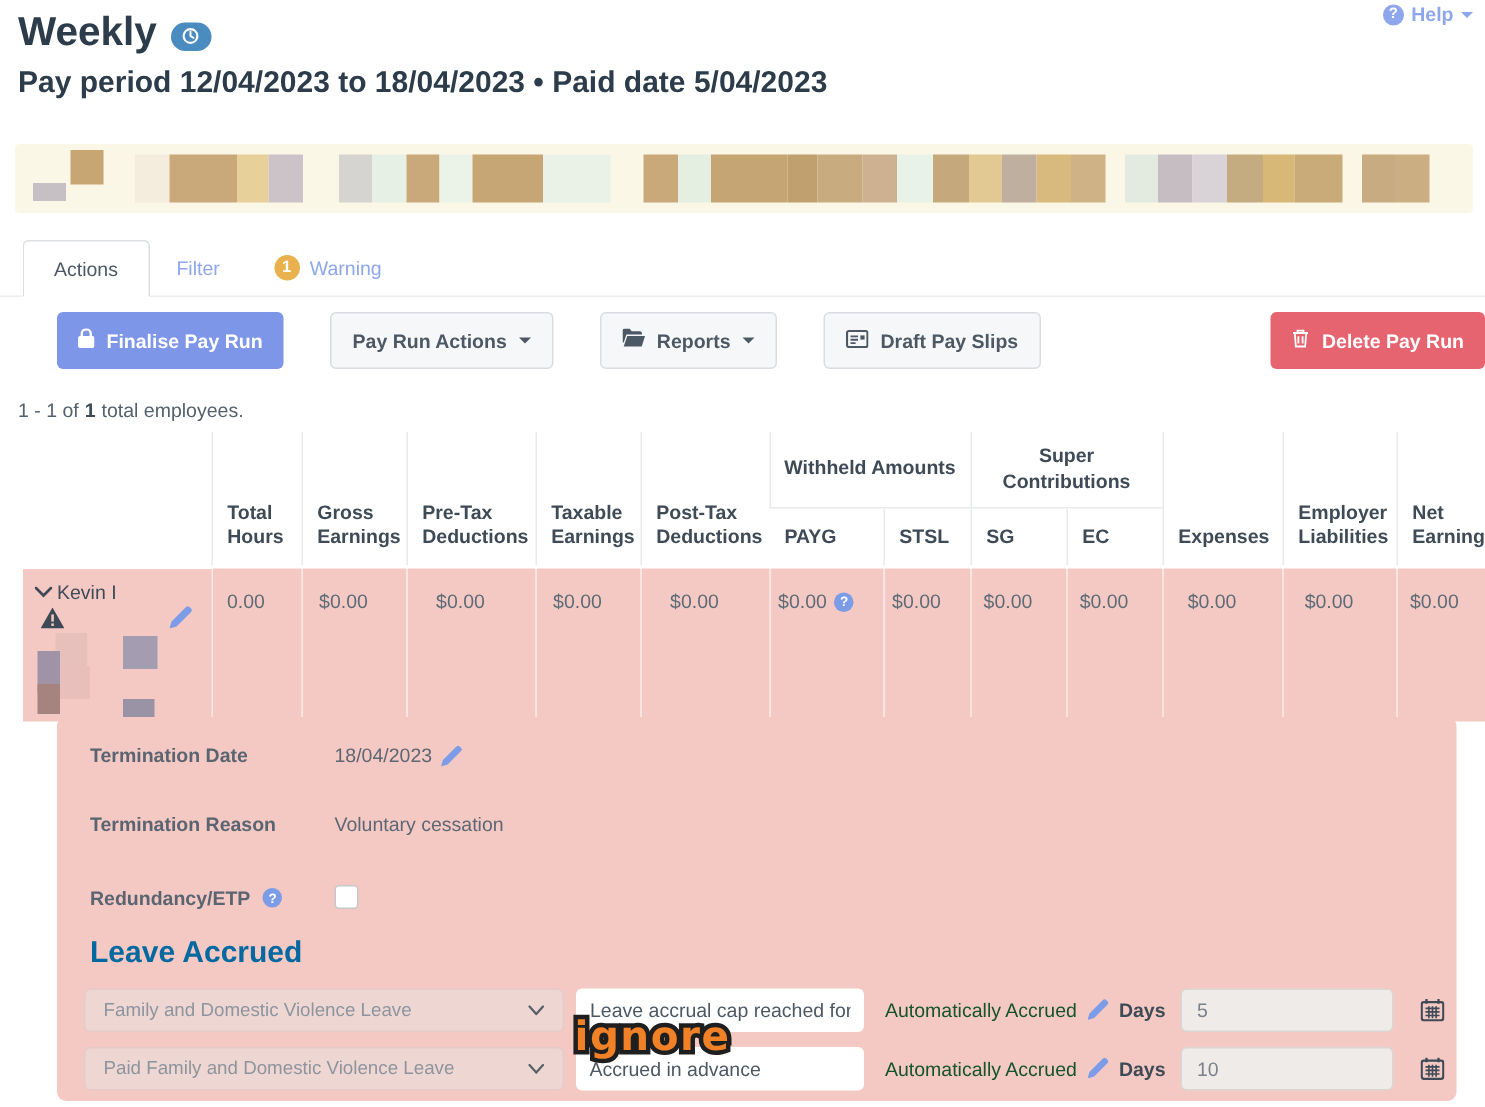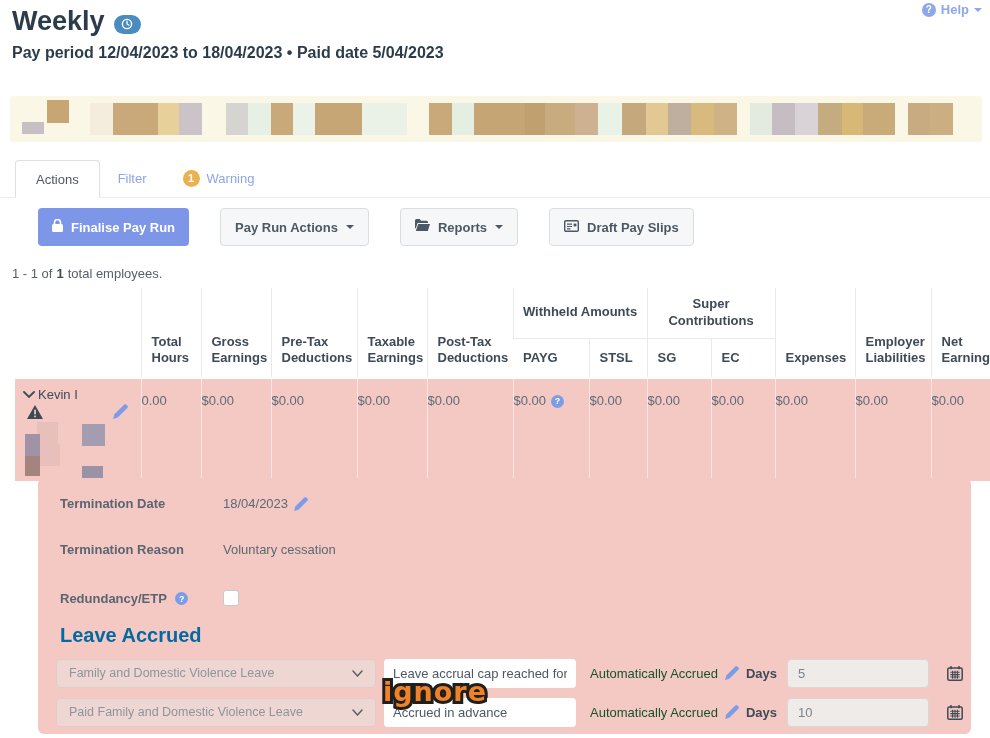--- a/index.html
+++ b/index.html
@@ -5,21 +5,21 @@
   * { box-sizing: border-box; }
   body { margin:0; background:#fff; }
   .page { position:relative; width:990px; height:738px; overflow:hidden;
           font-family:"Liberation Sans",sans-serif; color:#53616d; background:#fff; }
 
   
   .title-row { position:absolute; top:6px; left:12px; display:flex; align-items:center; gap:9px; }
   .page-title { font-size:27px; font-weight:600; color:#2d3c4b; }
   .clock-badge { width:27px; height:19px; border-radius:10px; background:#4a8cc0;
                  display:inline-flex; align-items:center; justify-content:center; margin-top:5px; }
-  .subtitle { position:absolute; top:44px; left:12px; font-size:16px; font-weight:600; color:#2d3c4b; }
+  .subtitle { position:absolute; top:44px; left:12px; font-size:20px; font-weight:600; color:#2d3c4b; }
   .help-link { position:absolute; top:2px; right:8px; display:flex; align-items:center; gap:5px;
                color:#8da6ec; font-size:13px; font-weight:600; cursor:pointer; }
   .q-badge { width:14px; height:14px; border-radius:50%; background:#8da6ec; color:#fff;
              font-size:10px; font-weight:700; display:inline-flex; align-items:center; justify-content:center; }
   .caret { width:0; height:0; border-left:4px solid transparent; border-right:4px solid transparent;
            border-top:4px solid currentColor; display:inline-block; }
 
   
   .banner { position:absolute; top:96px; left:10px; width:972px; height:46px;
             background:#fbf7e7; border-radius:3px; overflow:hidden; }
@@ -52,21 +52,21 @@
   
   table.paytable { position:absolute; top:288px; left:15px; width:980px;
                    border-collapse:collapse; table-layout:fixed; font-size:13px; }
   .paytable thead th { border-left:1px solid #e8eaed; vertical-align:bottom; text-align:left;
                        padding:6px 10px 10px; color:#3e4b57; font-weight:700; line-height:1.3; }
   .paytable thead th:first-child { border-left:none; }
   .paytable thead .group { text-align:center; vertical-align:middle; border-bottom:1px solid #e8eaed;
                            padding:8px 4px; height:36px; }
   .paytable thead tr.r2 { height:40px; }
   .paytable tbody tr { border-top:2px solid #fff; }
-  .paytable tbody td { background:#f4c9c4; height:103px; vertical-align:top; text-align:left;
+  .paytable tbody td { background:#f4c9c4; height:103px; vertical-align:top; text-align:center;
                        padding:14px 14px 0 0; color:#5d6b76; border-left:1px solid rgba(255,255,255,.55); }
   .paytable tbody td.name-cell { border-left:none; position:relative; padding:0; text-align:left;margin-left:12px; }
   .emp { position:absolute; top:8px; left:8px; display:flex; align-items:center; gap:3px;
          color:#3e4b57; cursor:pointer; }
   .mini-q { width:13px; height:13px; border-radius:50%; background:#7d9ce8; color:#fff; font-size:9px;
             font-weight:700; display:inline-flex; align-items:center; justify-content:center;
             vertical-align:1px; margin-left:5px; cursor:pointer; }
 
   
   .panel { position:absolute; top:478px; left:38px; width:933px; height:256px;
@@ -188,20 +188,26 @@
       <span>Reports</span>
       <span class="caret"></span>
     </div>
     <div class="btn btn-default">
       <span><svg width="15" height="12" viewBox="0 0 15 12">
             <rect x=".7" y=".7" width="13.6" height="10.6" rx="1.2" fill="none" stroke="#4c5864" stroke-width="1.4"></rect>
             <path d="M3 4.2h5M3 6.5h5M3 8.8h3.4" stroke="#4c5864" stroke-width="1.2"></path>
             <rect x="9.6" y="3.6" width="2.8" height="2.8" fill="#4c5864"></rect>
           </svg></span>
       <span>Draft Pay Slips</span>
+    </div>
+    <div class="btn btn-danger">
+      <span><svg width="12" height="13" viewBox="0 0 12 13">
+            <path d="M1 3h10M4 3V1.4h4V3M2.2 3l.7 9h6.2l.7-9M4.6 5.2v4.8M7.4 5.2v4.8" stroke="#fff" stroke-width="1.2" fill="none"></path>
+          </svg></span>
+      <span>Delete Pay Run</span>
     </div>
   </div>
 
   <div class="summary">
     <span>1 - 1 of</span>
     <b>1</b>
     <span>total employees.</span>
   </div>
 
   <table class="paytable">

